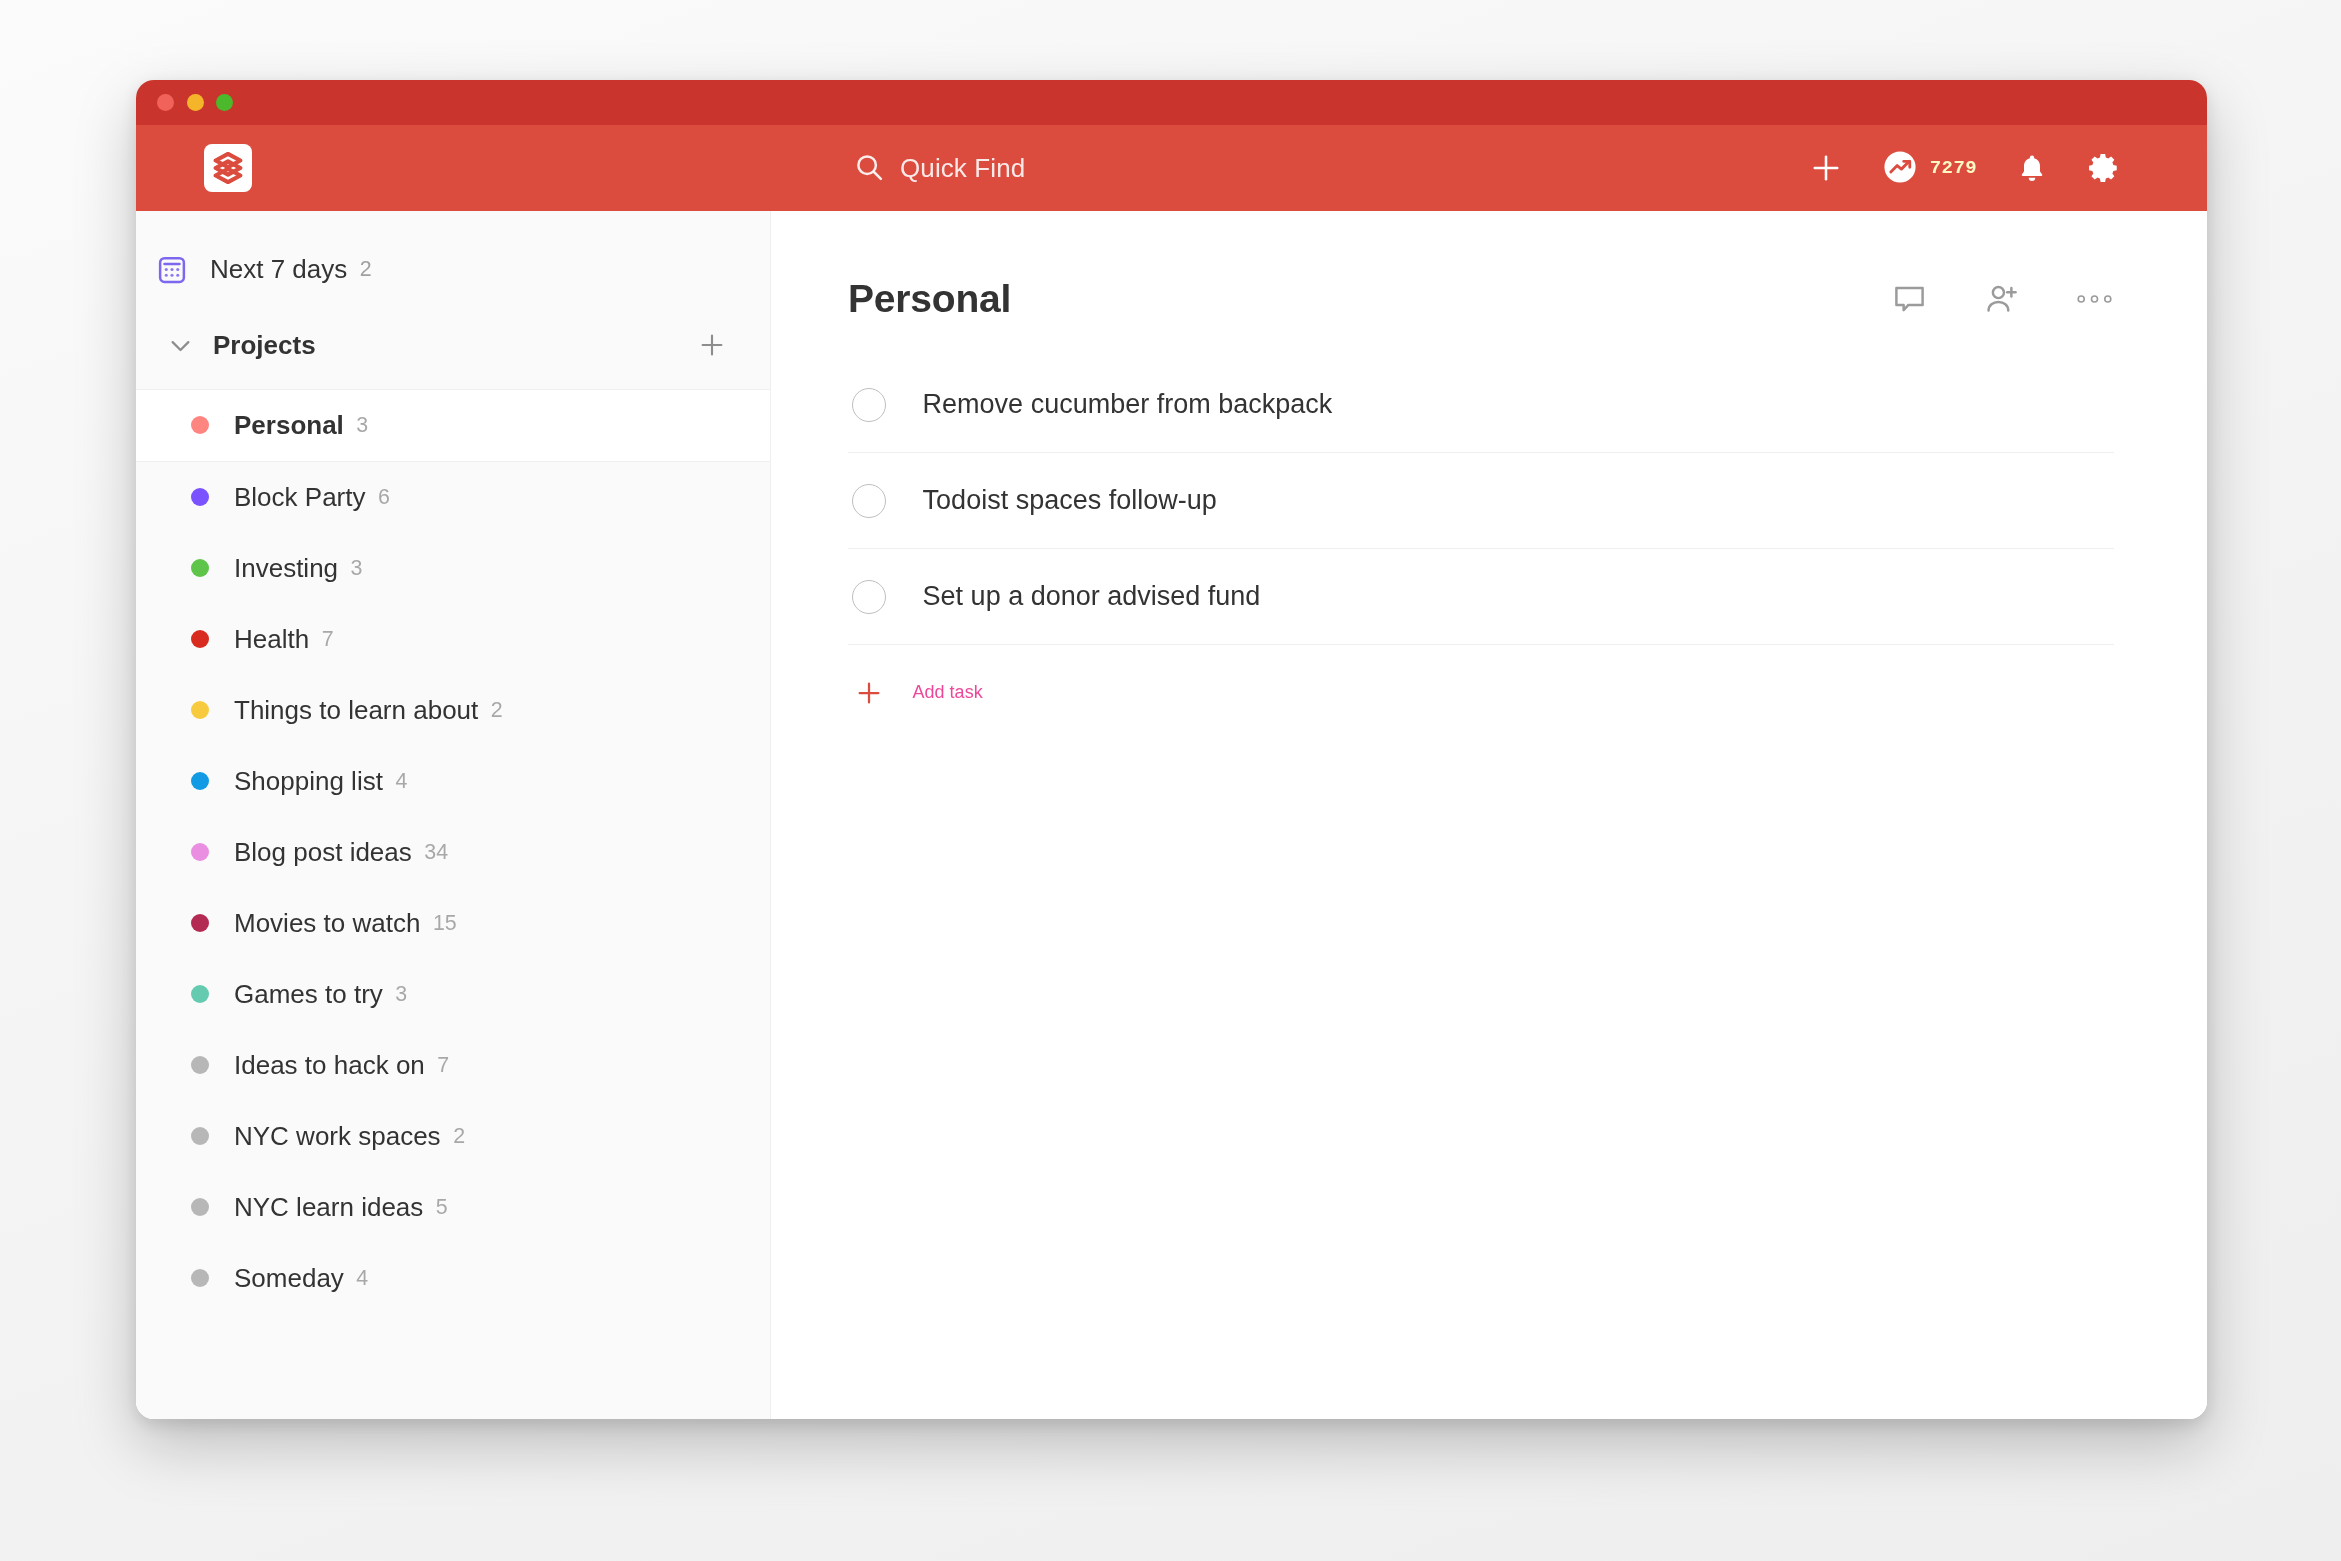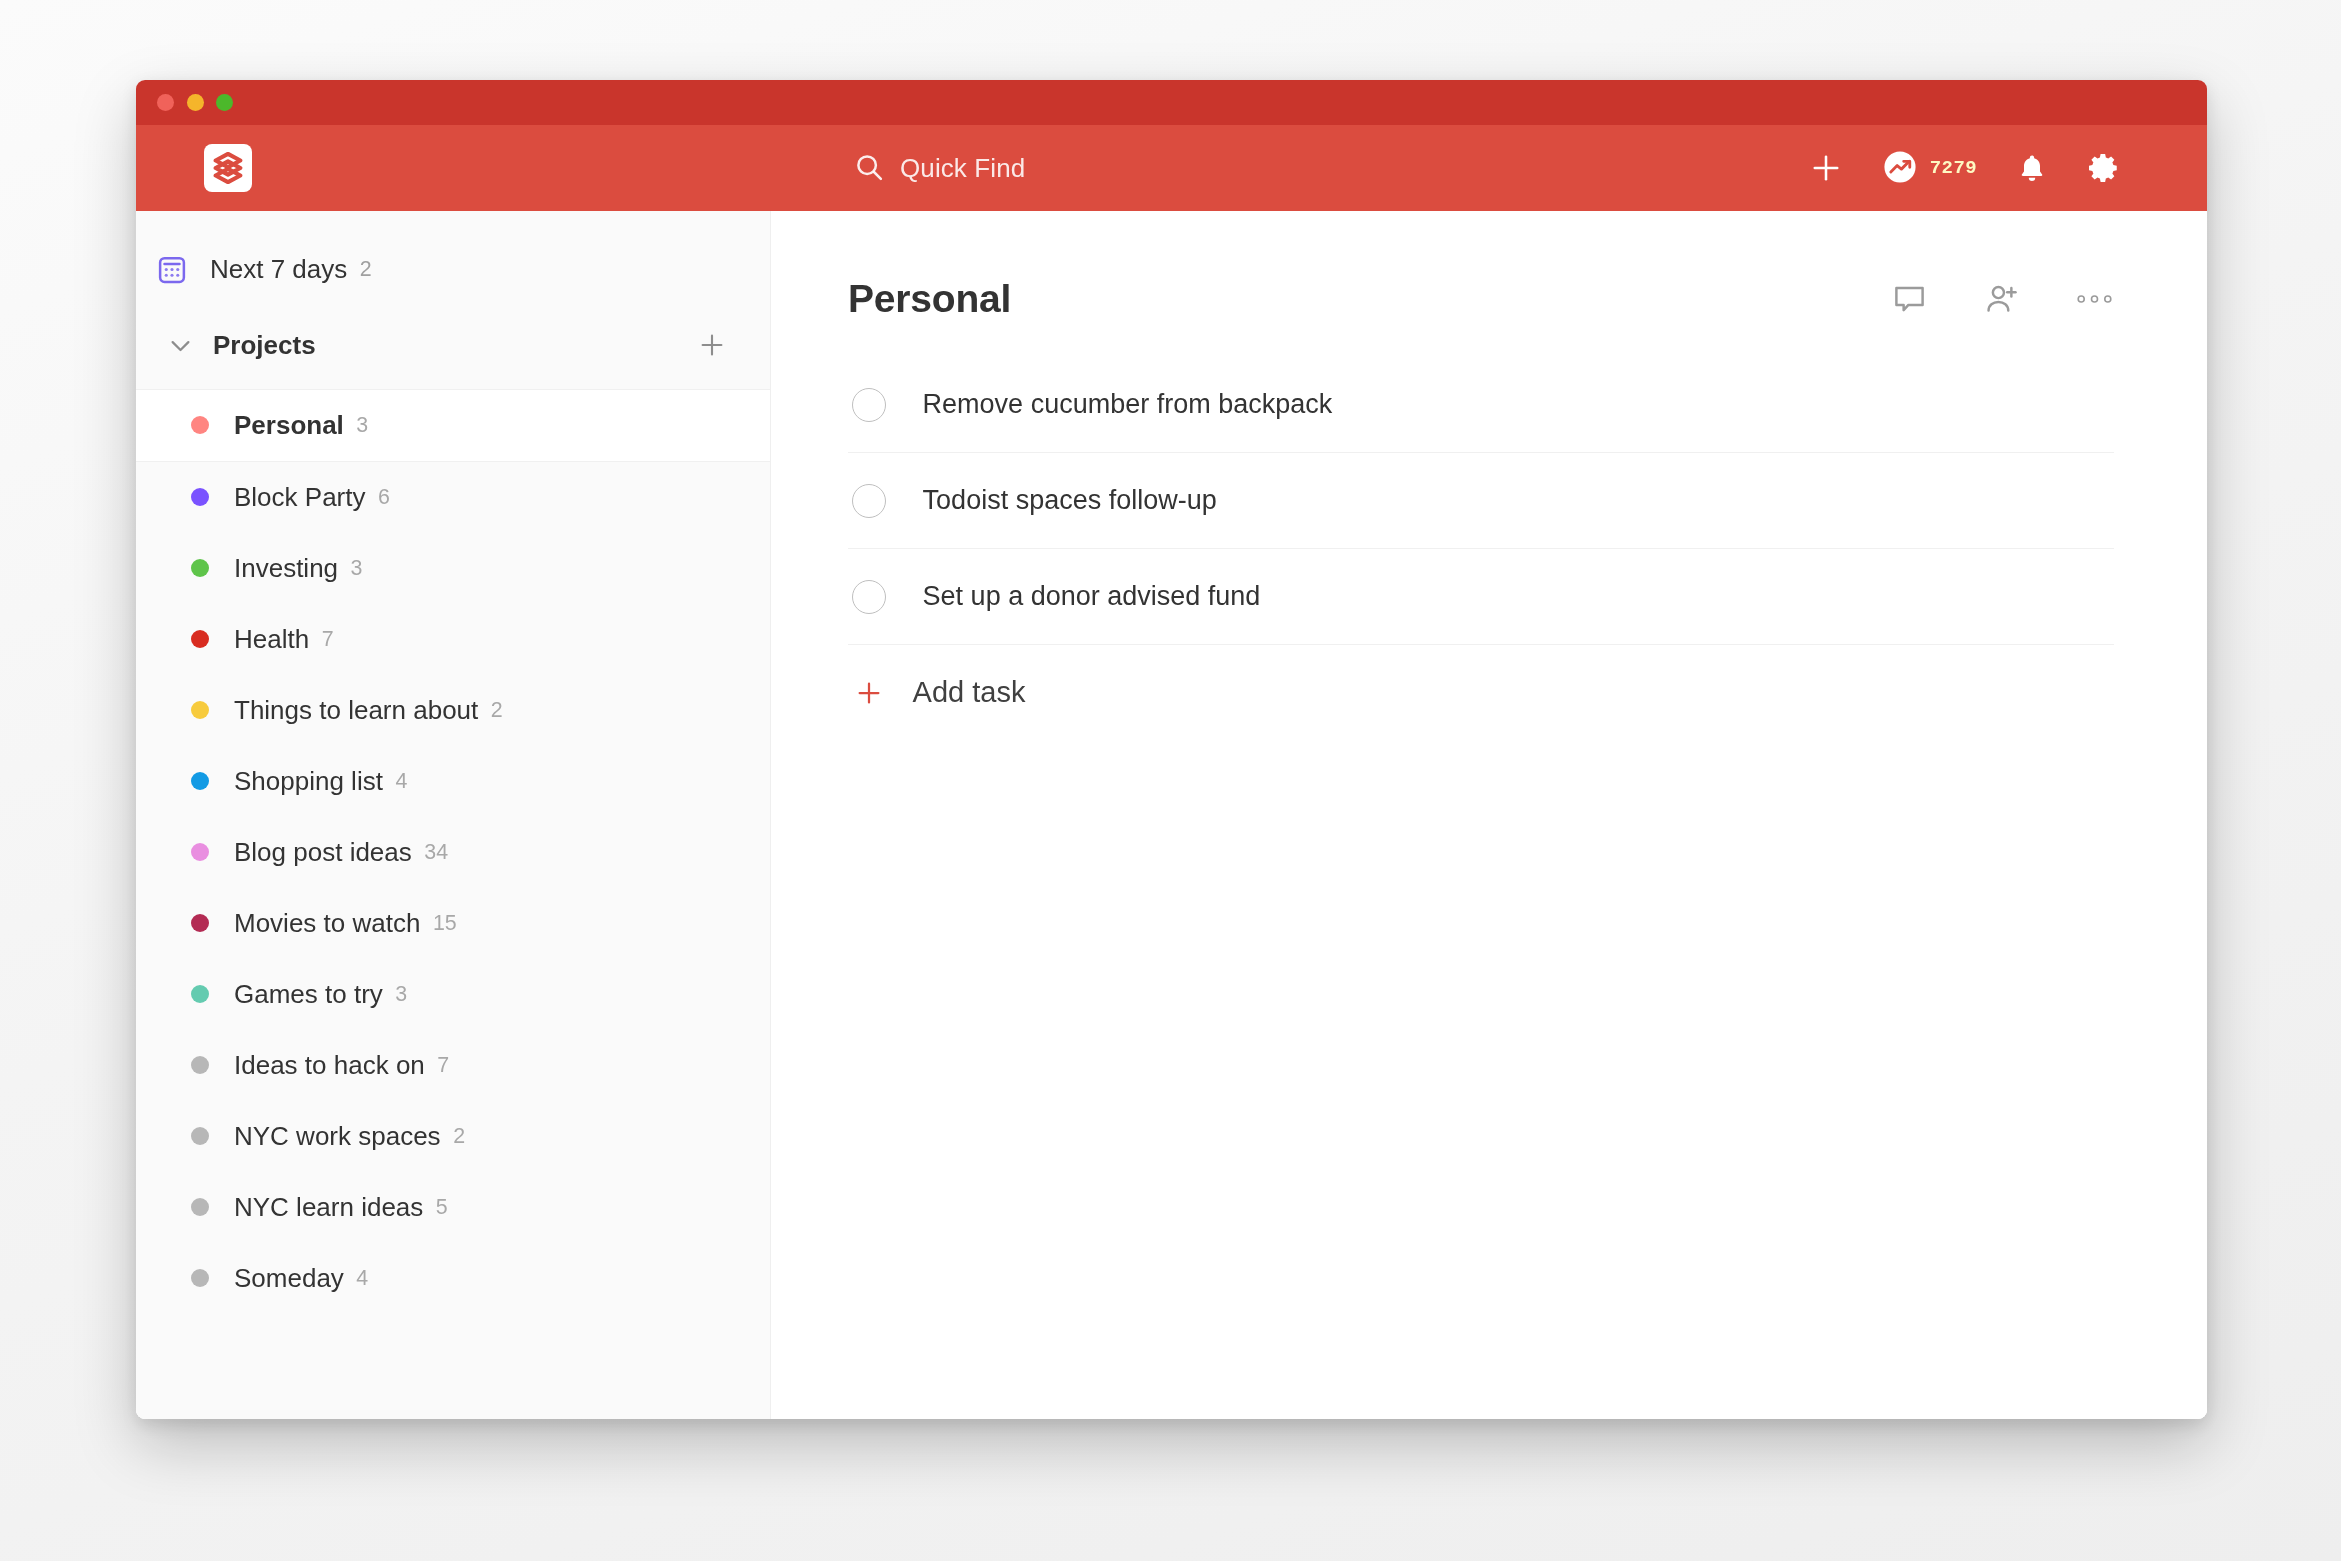--- a/index.html
+++ b/index.html
@@ -15,21 +15,21 @@
     position: absolute;
     inset: 0;
     background: linear-gradient(160deg, #fbfbfb 0%, #f4f4f4 45%, #eeeeee 100%);
   }
   .window {
     position: absolute;
     left: 136px;
     top: 80px;
     width: 2071px;
     height: 1339px;
-    border-radius: 9px;
+    border-radius: 18px;
     overflow: hidden;
     background: #ffffff;
     box-shadow: 0 25px 62px rgba(0,0,0,0.22), 0 5.4px 16px rgba(0,0,0,0.10);
   }
   
   .titlebar {
     position: relative;
     height: 45px;
     background: #c9352c;
   }
@@ -243,22 +243,22 @@
   }
   .add-plus {
     width: 34px;
     margin-left: 3.6px;
     margin-right: 27px;
     display: flex;
     justify-content: center;
     flex: 0 0 auto;
   }
   .add-task-label {
-    font-size: 29px;
-    color: #404040;
+    font-size: 18px;
+    color: #ec4899;
   }
 </style>
 </head>
 <body>
 
 <div class="desktop">
   <div class="window">
 
     <div class="titlebar">
       <div class="traffic">

